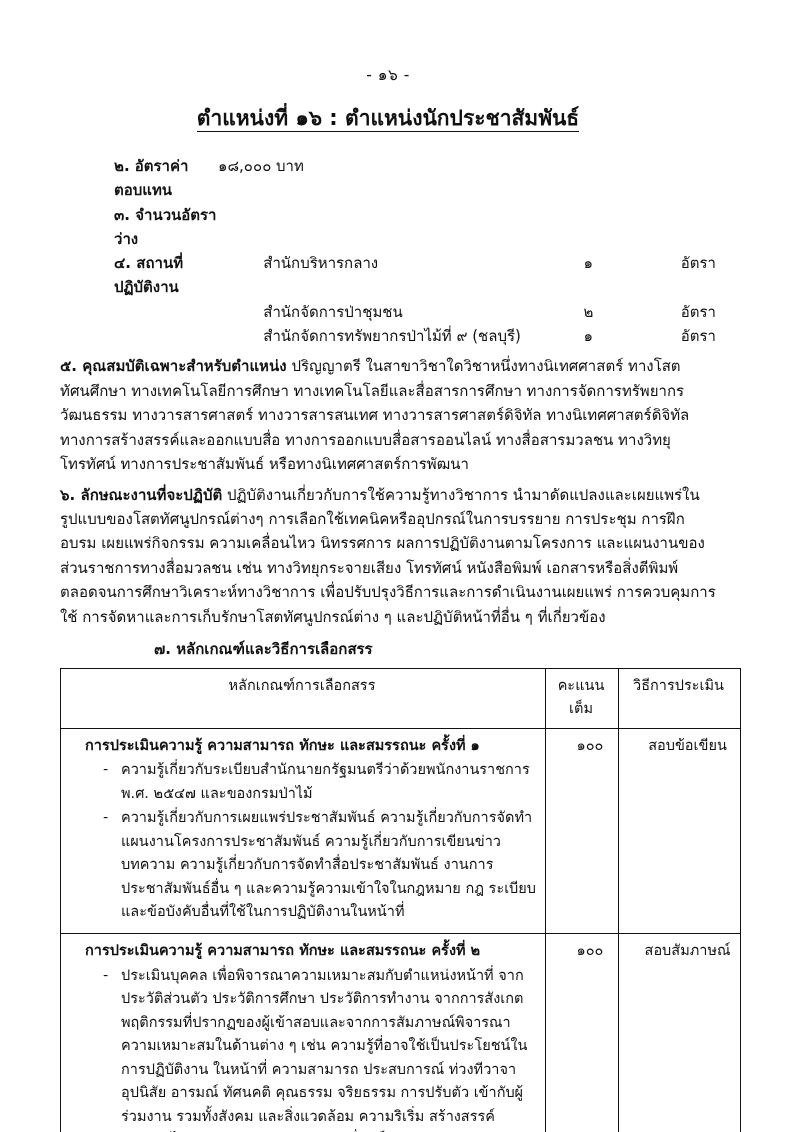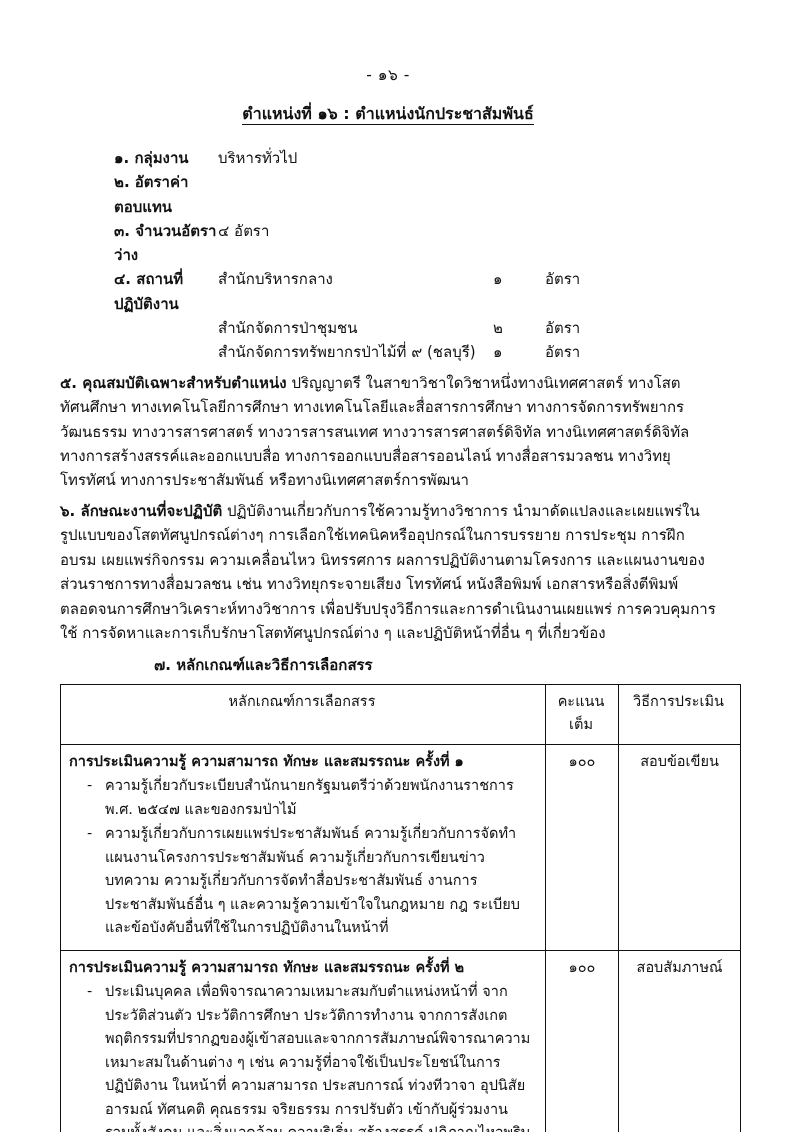--- a/index.html
+++ b/index.html
@@ -25,21 +25,21 @@
     padding: 56px 60px 40px 60px;
   }
   .page-number {
     text-align: center;
     font-size: 15.5px;
     letter-spacing: 0.5px;
     margin: 6px 0 14px 0;
   }
   .doc-title {
     text-align: center;
-    font-size: 16px;
+    font-size: 21px;
     font-weight: bold;
     margin: 0 0 20px 0;
   }
   .doc-title span {
     border-bottom: 1.3px solid #111;
     padding-bottom: 1px;
   }
   
   .fields {
     margin: 0 0 6px 0;
@@ -58,20 +58,21 @@
     font-weight: bold;
   }
   .field-value {
     flex: 1 1 auto;
   }
   .loc-row {
     display: flex;
     align-items: baseline;
     font-size: 15px;
     line-height: 1.62;
+    justify-content: space-between;
   }
   .loc-indent {
     width: 158px;
     flex: 0 0 158px;
   }
   .loc-name {
     width: 275px;
     flex: 0 0 275px;
   }
   .loc-count {
@@ -104,21 +105,21 @@
   table.criteria {
     border-collapse: collapse;
     width: 680px;
     margin: 0;
     table-layout: fixed;
     font-size: 14.5px;
   }
   table.criteria td, table.criteria th {
     border: 1.1px solid #111111;
     vertical-align: top;
-    padding: 5px 8px 9px 8px;
+    padding: 5px 8px 9px 24px;
     line-height: 1.62;
     font-weight: normal;
   }
   table.criteria th {
     text-align: center;
     padding: 5px 10px 7px 8px;
   }
   col.c-crit { width: 485px; }
   col.c-score { width: 73px; }
   col.c-method { width: 122px; }
@@ -148,29 +149,25 @@
 <body>
 
 <div class="page">
 
   <div class="page-number">- ๑๖ -</div>
 
   <div class="doc-title"><span>ตำแหน่งที่ ๑๖ : ตำแหน่งนักประชาสัมพันธ์</span></div>
 
   <div class="fields">
     <div class="field-row">
-      <div class="field-label">๑. กลุ่มงาน</div>
-      <div class="field-value">บริหารทั่วไป</div>
-    </div>
-    <div class="field-row">
       <div class="field-label">๒. อัตราค่าตอบแทน</div>
+      <div class="field-value">๑๘,๐๐๐ บาท</div>
     </div>
     <div class="field-row">
       <div class="field-label">๓. จำนวนอัตราว่าง</div>
-      <div class="field-value">๔  อัตรา</div>
     </div>
 
     <div class="loc-row">
       <div class="field-label">๔. สถานที่ปฏิบัติงาน</div>
       <div class="loc-name">สำนักบริหารกลาง</div>
       <div class="loc-count">๑</div>
       <div class="loc-unit">อัตรา</div>
     </div>
     <div class="loc-row">
       <div class="loc-indent"></div>

